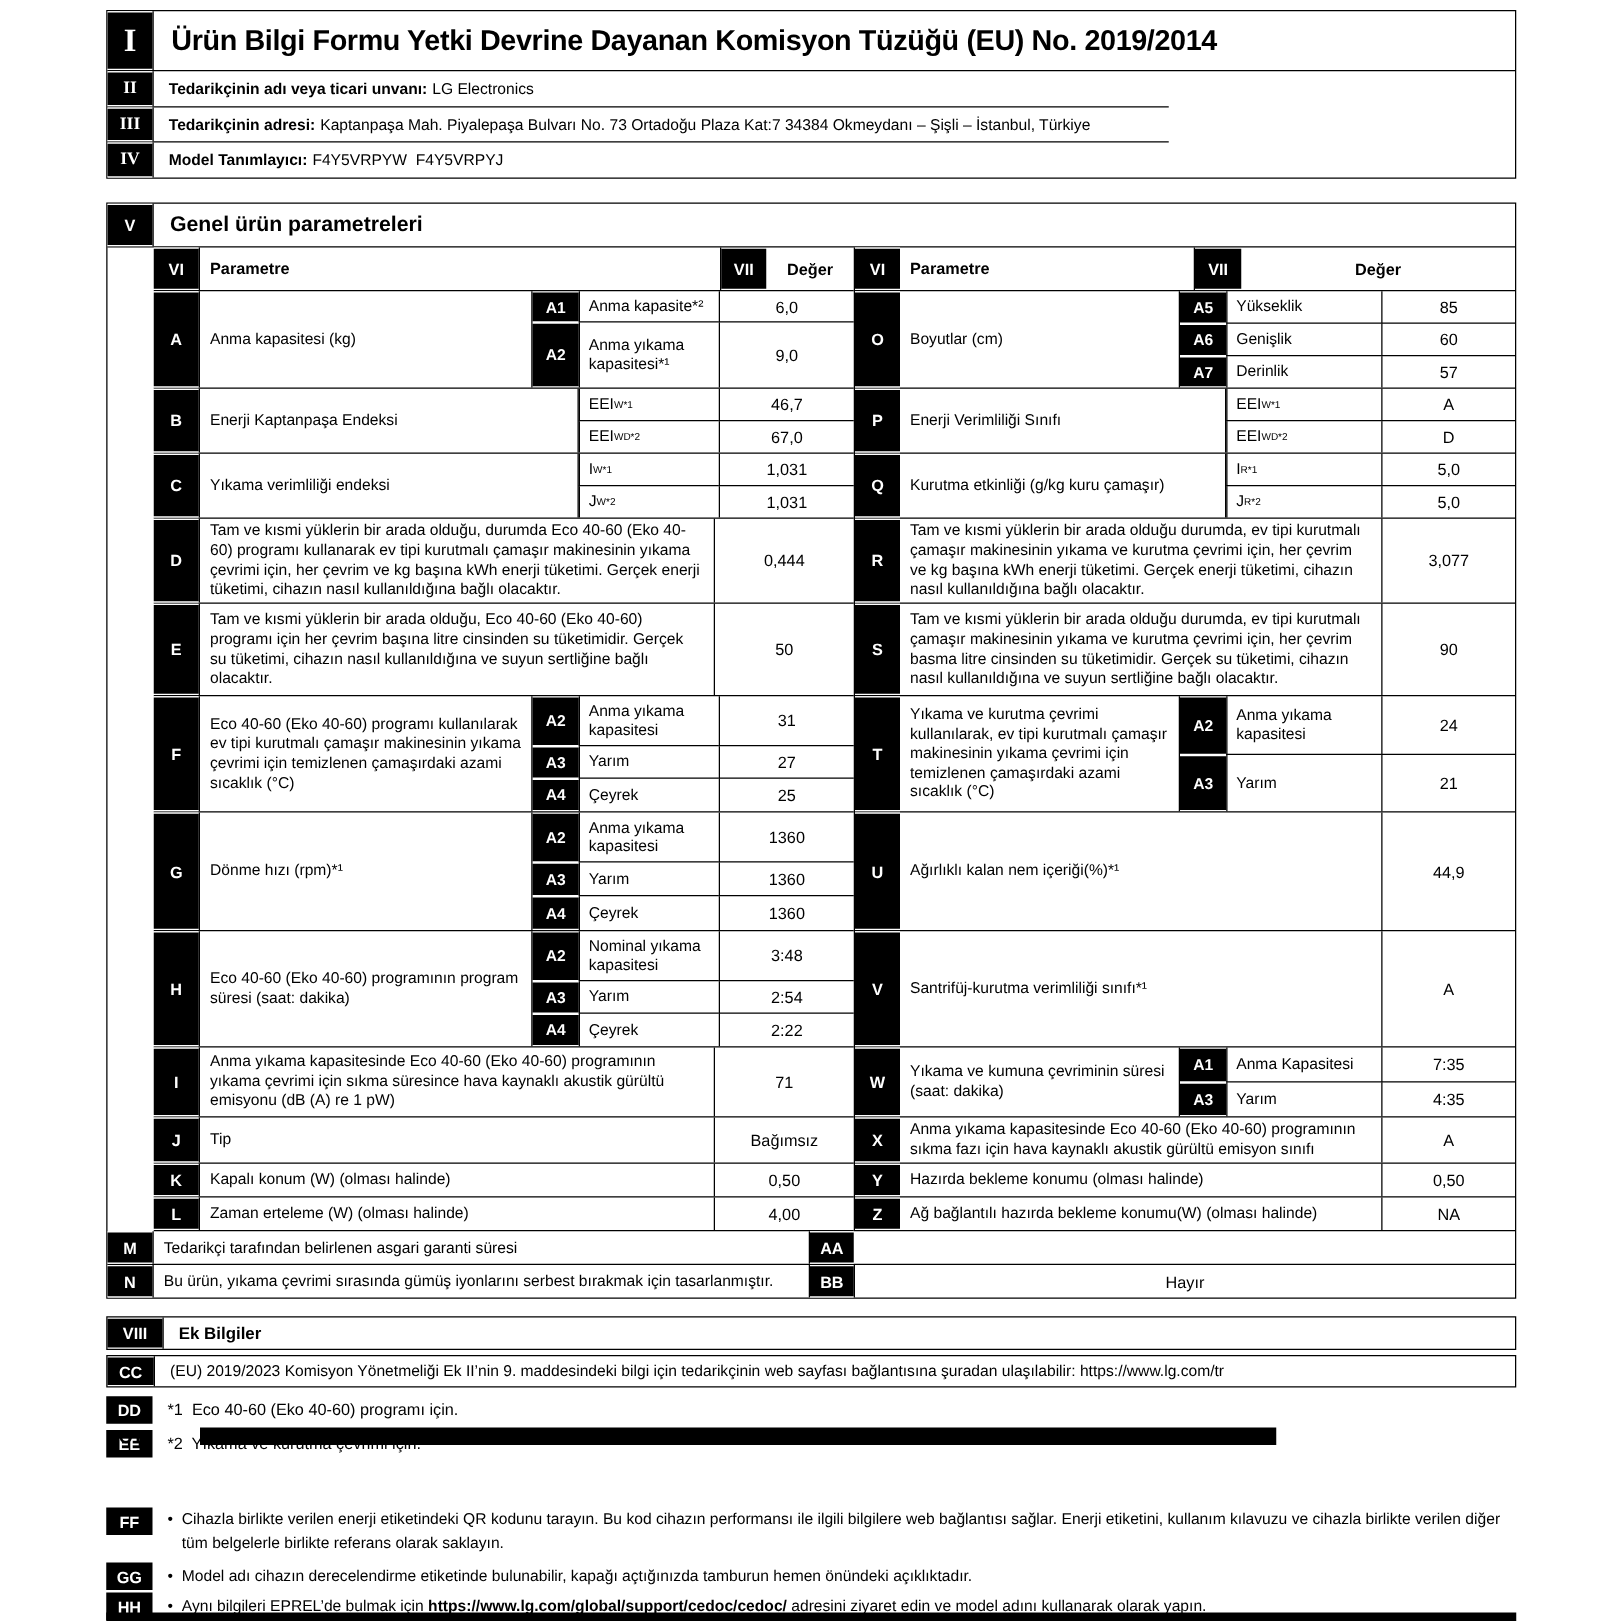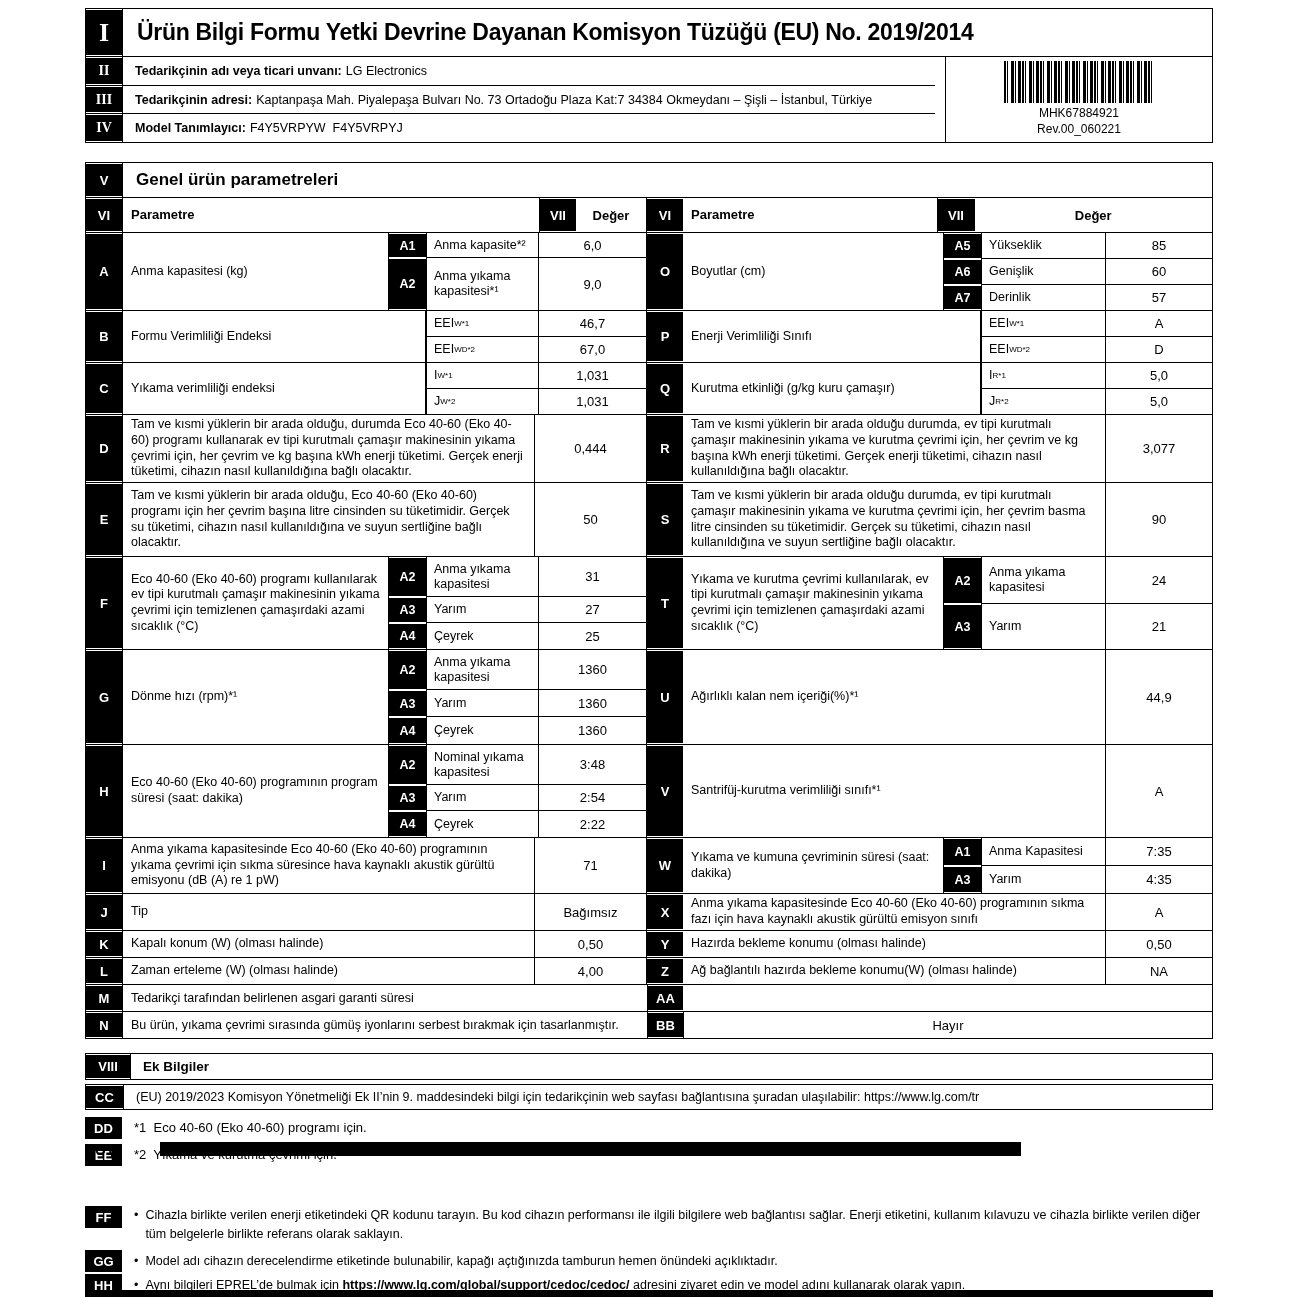--- a/index.html
+++ b/index.html
@@ -20,21 +20,21 @@
   .hrow:last-child{border-bottom:none;}
   .htext{flex:1;border-left:1px solid #000;display:flex;align-items:center;padding:0 12px;font-size:12.5px;box-sizing:border-box;white-space:pre-wrap;}
   .htext b{margin-right:4px;}
   .hbar{flex:1;border-left:1px solid #000;display:flex;flex-direction:column;align-items:center;justify-content:center;box-sizing:border-box;}
   .bars{width:150px;height:42px;background:repeating-linear-gradient(90deg,#000 0 2px,#fff 2px 3px,#000 3px 4px,#fff 4px 7px,#000 7px 10px,#fff 10px 11px,#000 11px 12px,#fff 12px 14px,#000 14px 17px,#fff 17px 18px);}
   .bct{font-size:12px;line-height:1.3;margin-top:3px;text-align:center;}
   
   .main{left:85px;top:162px;width:1128px;border:1px solid #000;box-sizing:border-box;background:#fff;}
   .vrow{height:35px;display:flex;border-bottom:1px solid #000;box-sizing:border-box;}
   .vhead{flex:1;border-left:1px solid #000;display:flex;align-items:center;padding:0 13px;font-size:17px;font-weight:700;box-sizing:border-box;}
-  .halves{display:flex;}
+  .halves{display:flex;margin-left:37px;}
   .hl{width:561px;flex:none;border-right:1px solid #000;box-sizing:border-box;display:flex;flex-direction:column;}
   .hr{flex:1;display:flex;flex-direction:column;}
   .tr{display:flex;box-sizing:border-box;border-bottom:1px solid #000;}
   .tr.nb{border-bottom:none;}
   .pcell{flex:1;border-left:1px solid #000;display:flex;align-items:center;padding:3px 8px;
          font-size:12.5px;line-height:1.25;box-sizing:border-box;}
   .bold{font-weight:700;}
   .viiwrap{width:37px;flex:none;border-left:1px solid #000;display:flex;flex-direction:column;padding:1px 0;box-sizing:border-box;}
   .deger{width:70px;flex:none;display:flex;align-items:center;justify-content:center;font-weight:700;font-size:13px;box-sizing:border-box;}
   .degerR{flex:1;display:flex;align-items:center;justify-content:center;font-weight:700;font-size:13px;}
@@ -94,27 +94,20 @@
             </div>
           <div class="htext"><b>Tedarikçinin adresi:</b><span>Kaptanpaşa Mah. Piyalepaşa Bulvarı No. 73 Ortadoğu Plaza Kat:7 34384 Okmeydanı – Şişli – İstanbul, Türkiye</span></div>
         </div>
         <div class="hrow">
           <div class="lcol">
               <div class="lbox roman" style="font-size:14px">IV</div>
             </div>
           <div class="htext"><b>Model Tanımlayıcı:</b><span>F4Y5VRPYW  F4Y5VRPYJ</span></div>
         </div>
       </div>
-      <div class="hbar">
-        <div class="bars"></div>
-        <div class="bct">
-          <div>MHK67884921</div>
-          <div>Rev.00_060221</div>
-        </div>
-      </div>
     </div>
   </div>
 
   <div class="abs main">
     <div class="vrow">
       <div class="lcol">
           <div class="lbox">V</div>
         </div>
       <div class="vhead">Genel ürün parametreleri</div>
     </div>
@@ -154,21 +147,21 @@
               <div class="sname">Anma yıkama kapasitesi*¹</div>
               <div class="sval">9,0</div>
             </div>
           </div>
         </div>
 
         <div class="tr" style="height:52px">
           <div class="lcol">
               <div class="lbox">B</div>
             </div>
-          <div class="pcell">Formu Verimliliği Endeksi</div>
+          <div class="pcell">Enerji Kaptanpaşa Endeksi</div>
           <div class="subs subsL">
             <div class="sub" style="height:26px">
               <div class="sname">
                   <span>EEI</span>
                   <sub>W</sub>
                   <sup>*1</sup>
                 </div>
               <div class="sval">46,7</div>
             </div>
             <div class="sub" style="flex:1">

